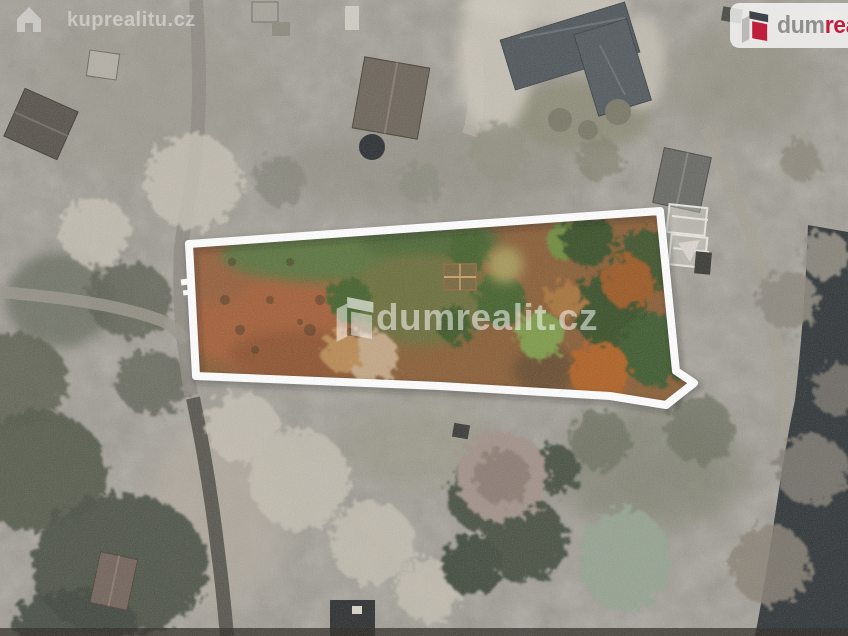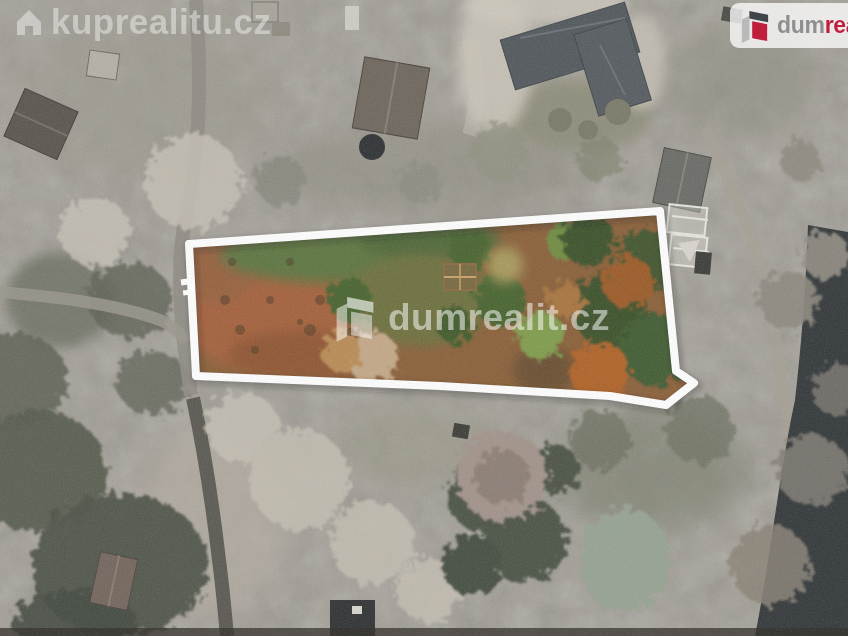--- a/index.html
+++ b/index.html
@@ -2,23 +2,23 @@
 <html><head>
 <meta charset="utf-8">
 <style>
   html,body{margin:0;padding:0;background:#222;}
   #stage{
     position:relative;width:848px;height:636px;overflow:hidden;
     font-family:"Liberation Sans",sans-serif;
   }
   #stage svg.scene{position:absolute;left:0;top:0;}
   .wm{position:absolute;display:flex;align-items:center;pointer-events:none;}
-  .wm-topleft{left:12px;top:2px;gap:5px;color:rgba(255,255,255,0.42);
-    font-size:35px;font-weight:700;letter-spacing:0.5px;}
-  .wm-center{left:334px;top:294px;gap:12px;color:rgba(255,255,255,0.52);
+  .wm-topleft{left:12px;top:2px;gap:21px;color:rgba(255,255,255,0.42);
+    font-size:20px;font-weight:700;letter-spacing:0.5px;}
+  .wm-center{left:334px;top:294px;gap:0;color:rgba(255,255,255,0.52);
     font-size:37px;font-weight:700;letter-spacing:0.5px;}
   .logo-box{position:absolute;left:730px;top:3px;width:142px;height:45px;
     background:rgba(252,252,252,0.78);border-radius:9px;display:flex;
     align-items:center;gap:7px;padding-left:10px;box-sizing:border-box;}
   .logo-text{font-size:23px;font-weight:700;letter-spacing:-0.3px;white-space:nowrap;}
 </style>
 </head>
 <body>
 
 <div id="stage">

